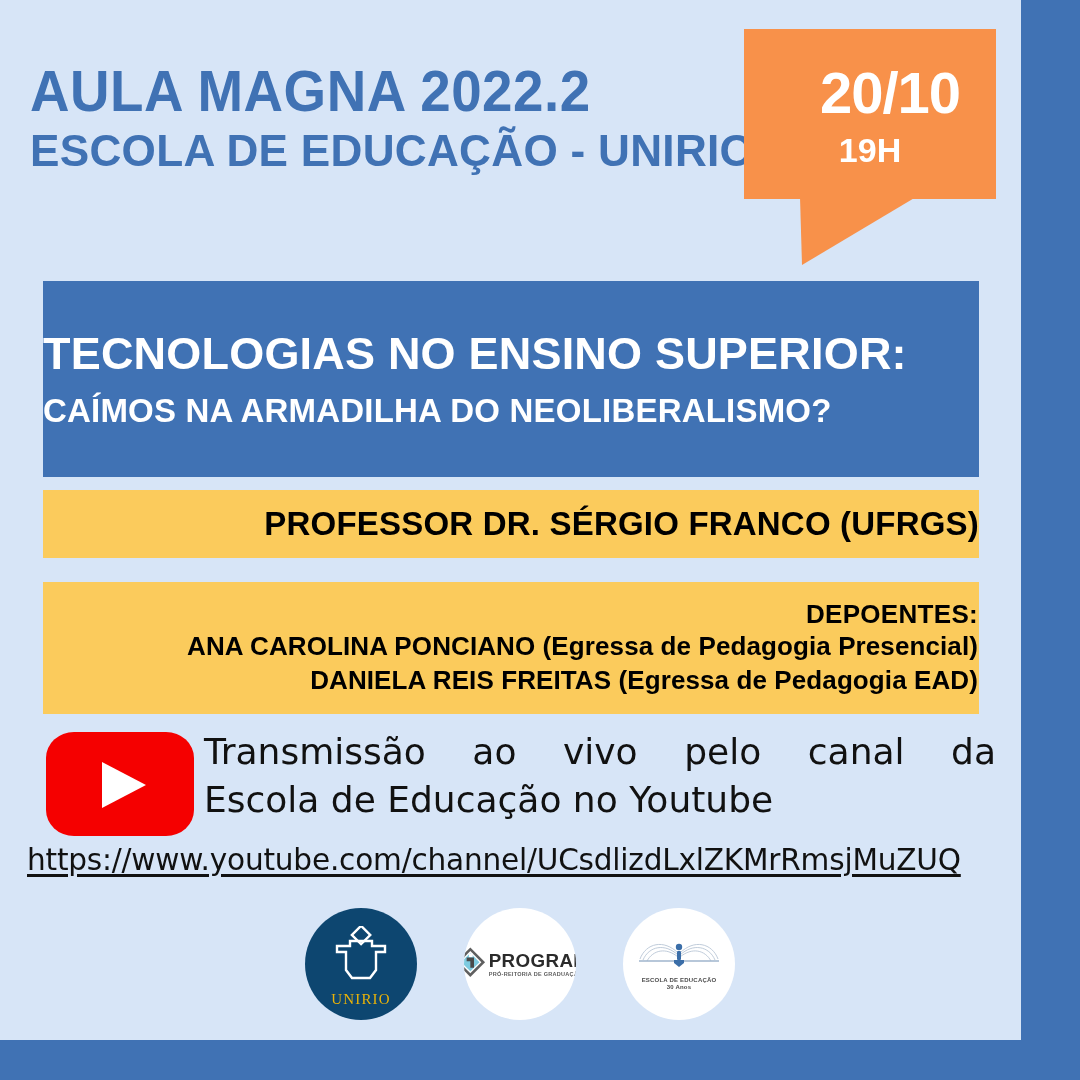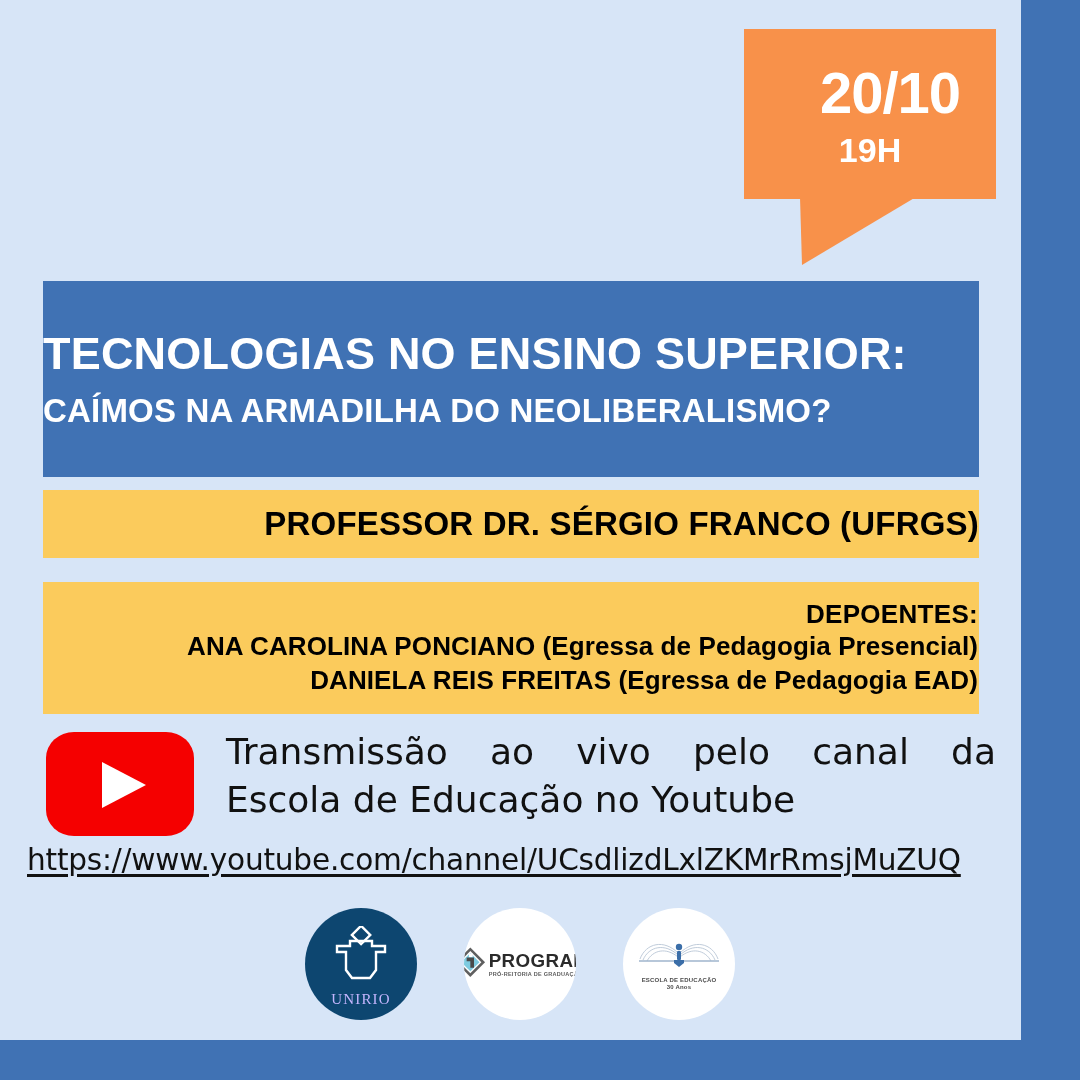--- a/index.html
+++ b/index.html
@@ -210,21 +210,21 @@
     left: 56px;
     top: 30px;
     width: 0;
     height: 0;
     border-left: 44px solid #ffffff;
     border-top: 23px solid transparent;
     border-bottom: 23px solid transparent;
   }
   .yt-text {
     flex: 1 1 auto;
-    margin-left: 32px;
+    margin-left: 10px;
     color: #111111;
     font-family: "DejaVu Sans", sans-serif;
     font-weight: 400;
   }
   .yt-line1 {
     font-size: 36px;
     line-height: 1.32;
     text-align: justify;
     text-align-last: justify;
     letter-spacing: 0px;
@@ -273,21 +273,21 @@
     background: #0d4670;
     display: flex;
     flex-direction: column;
     align-items: center;
     justify-content: center;
   }
   .logo-unirio .unirio-mark {
     margin-top: 6px;
   }
   .logo-unirio .unirio-word {
-    color: #c4b5fd;
+    color: #eab308;
     font-family: "Liberation Serif", serif;
     font-size: 15px;
     letter-spacing: 1.2px;
     margin-top: 1px;
   }
   .logo-white {
     background: #ffffff;
     display: flex;
     align-items: center;
     justify-content: center;
@@ -341,20 +341,24 @@
   }
 </style>
 </head>
 <body>
 
 <div id="poster">
 
   <div class="band-right"></div>
   <div class="band-bottom"></div>
 
+  <div class="header">
+    <div class="header-line1">AULA MAGNA  2022.2</div>
+    <div class="header-line2">ESCOLA DE EDUCAÇÃO - UNIRIO</div>
+  </div>
 
   <div class="date-bubble">
     <div class="bubble-body"></div>
     <div class="bubble-tail">
       <svg width="116" height="68" viewBox="0 0 116 68" xmlns="http://www.w3.org/2000/svg">
         <polygon points="0,0 116,0 2,68" fill="#f8914a"></polygon>
       </svg>
     </div>
     <div class="bubble-date">20/10</div>
     <div class="bubble-time">19H</div>

